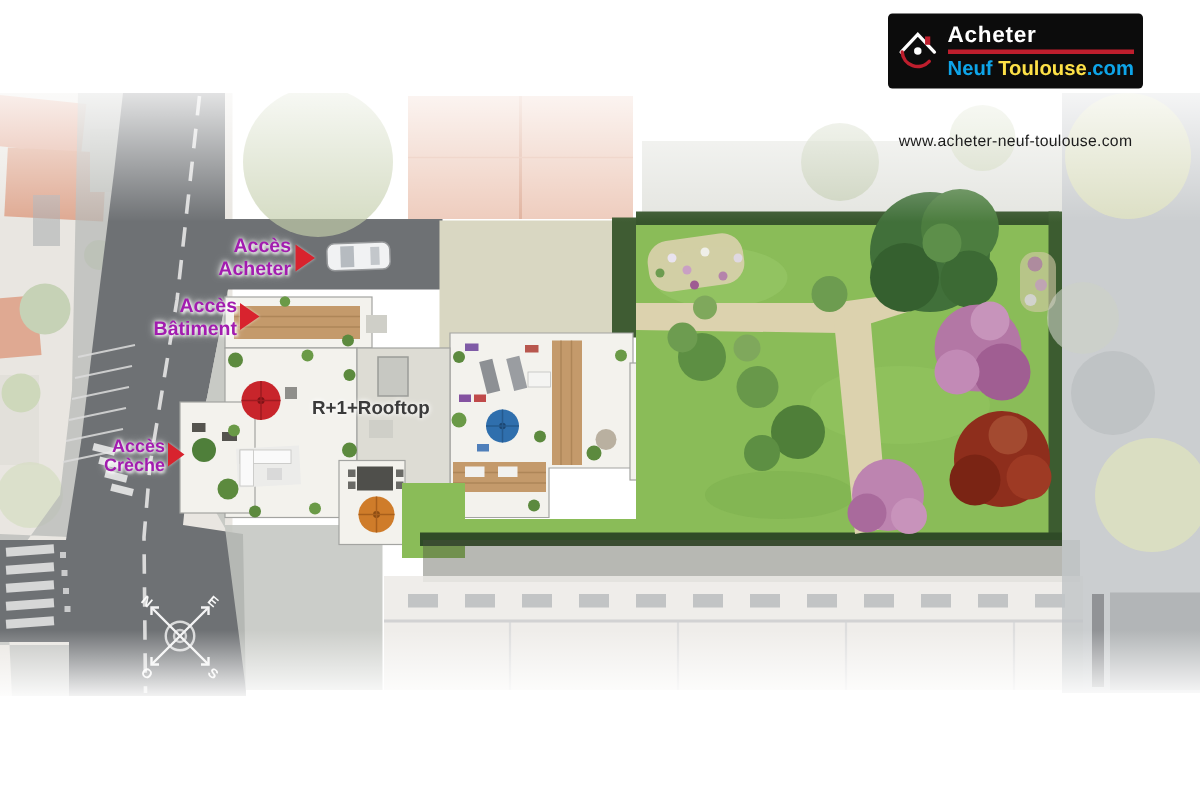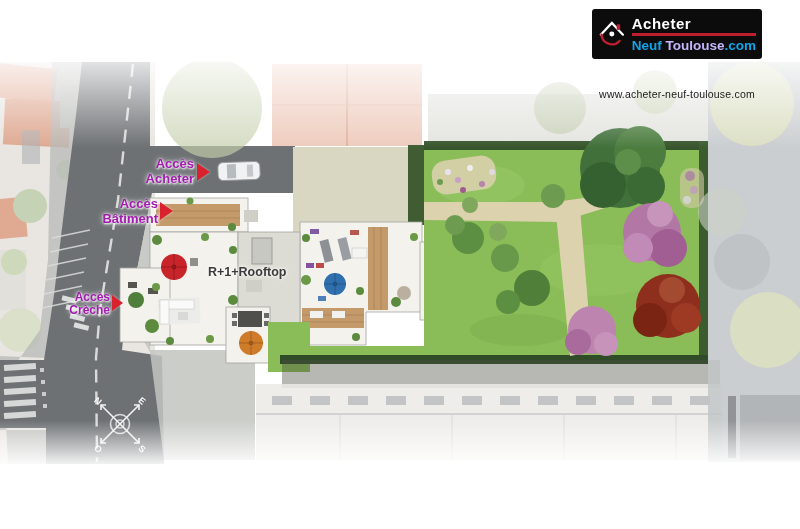--- a/index.html
+++ b/index.html
@@ -17,21 +17,21 @@
   .rooftop-label{position:absolute;color:#3b3b3b;font-weight:bold;font-size:12.5px;
     text-shadow:0 0 3px rgba(255,255,255,.9),0 0 5px rgba(255,255,255,.8);}
   
   .logo-box{position:absolute;left:592px;top:9px;width:170px;height:50px;background:#0c0c0c;
     border-radius:3px;display:flex;align-items:center;padding:0 6px;box-sizing:border-box;}
   .logo-text{display:flex;flex-direction:column;margin-left:6px;flex:1;}
   .logo-line1{color:#ffffff;font-weight:bold;font-size:15px;letter-spacing:.5px;}
   .logo-bar{height:3px;background:#be1e2d;margin:1px 0 2px 0;width:100%;}
   .logo-line2{font-weight:bold;font-size:13.5px;white-space:nowrap;}
   .logo-line2 .red{color:#0ea5e9;}
-  .logo-line2 .white{color:#c4b5fd;}
+  .logo-line2 .white{color:#fde047;}
   .phone{position:absolute;left:590px;top:59px;width:174px;text-align:center;color:#111;
     font-size:19px;font-weight:bold;font-style:italic;letter-spacing:1.5px;}
   .website{position:absolute;left:586px;top:88px;width:182px;text-align:center;color:#1c1c1c;
     font-size:10.5px;font-weight:normal;letter-spacing:.2px;}
 </style>
 </head>
 <body>
 
 <div class="canvas">
 

